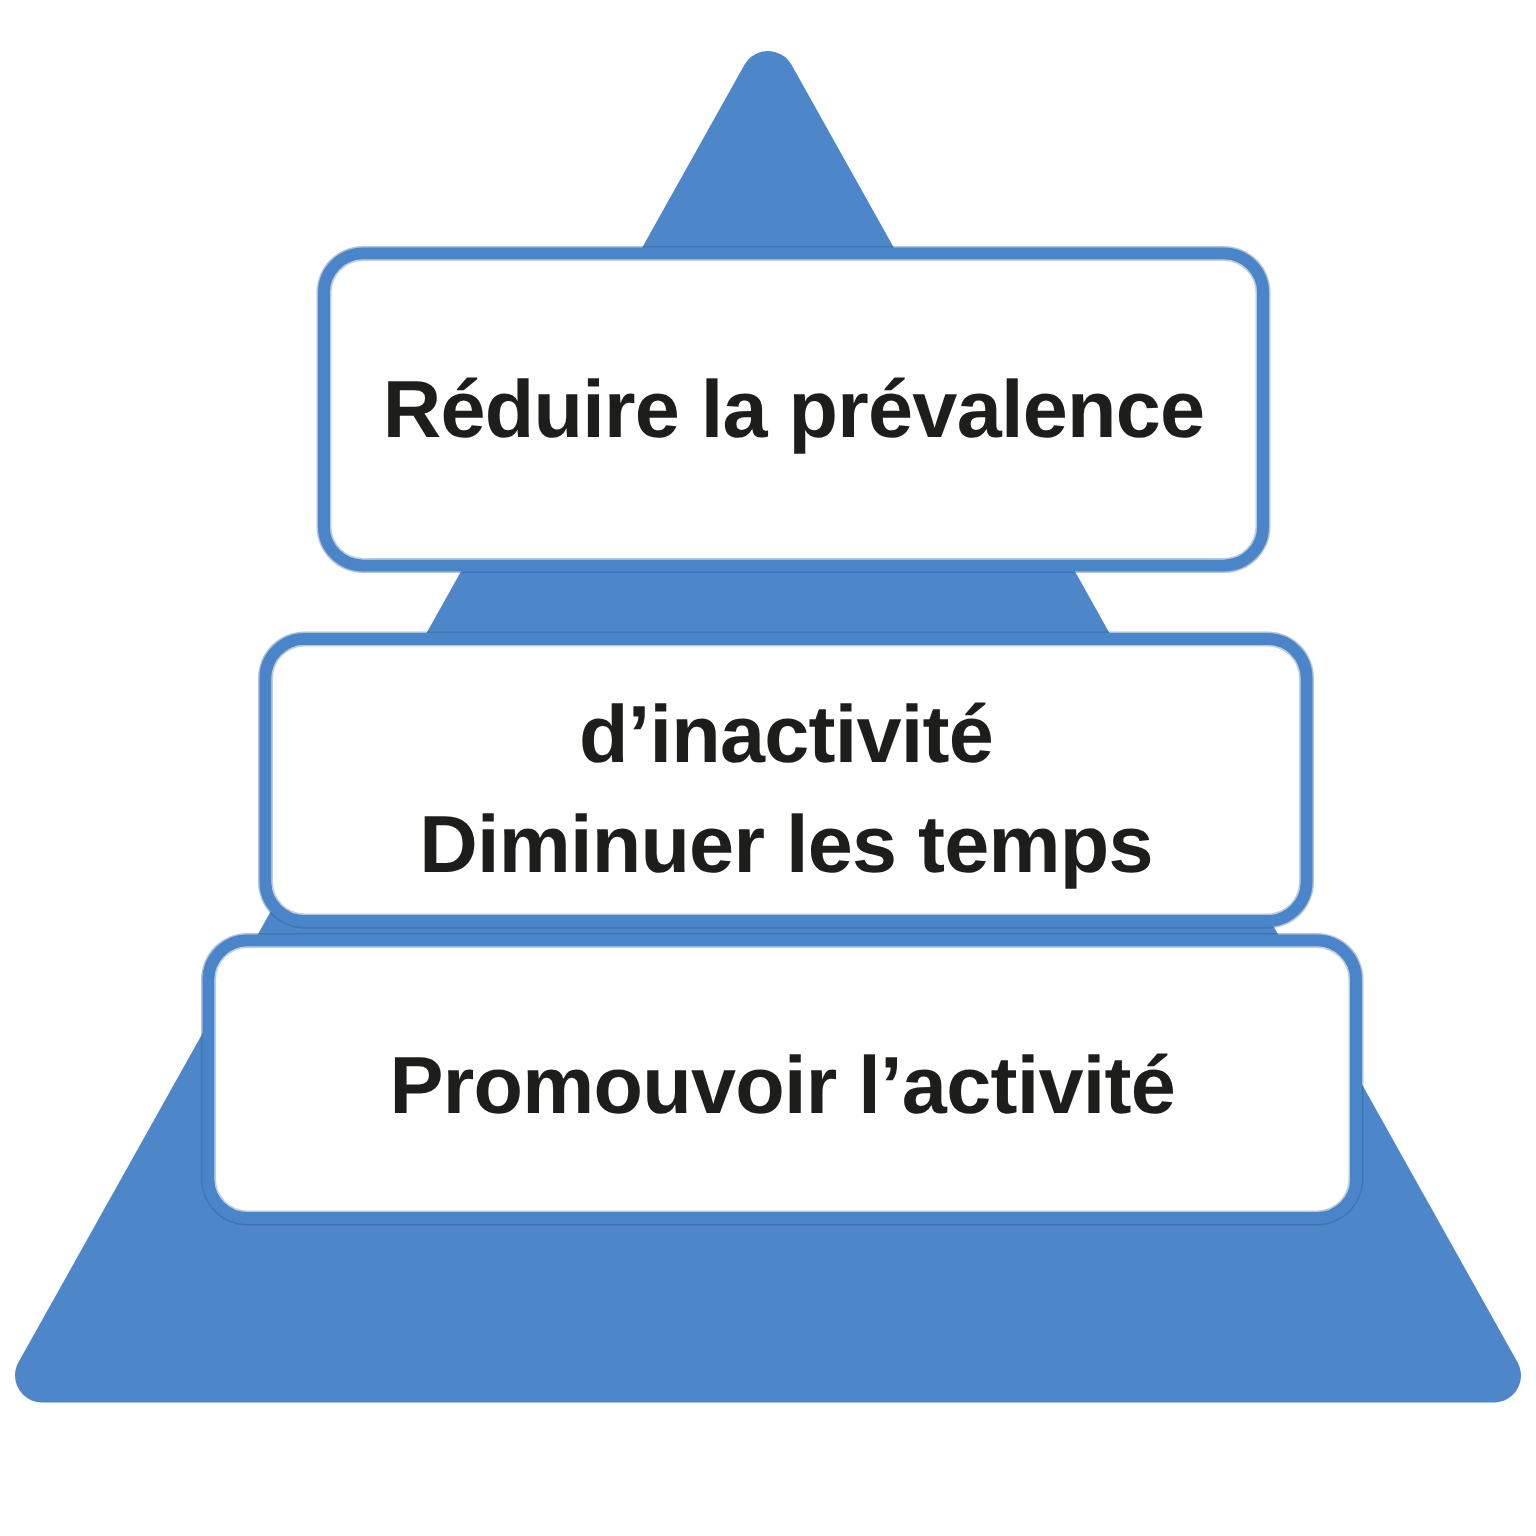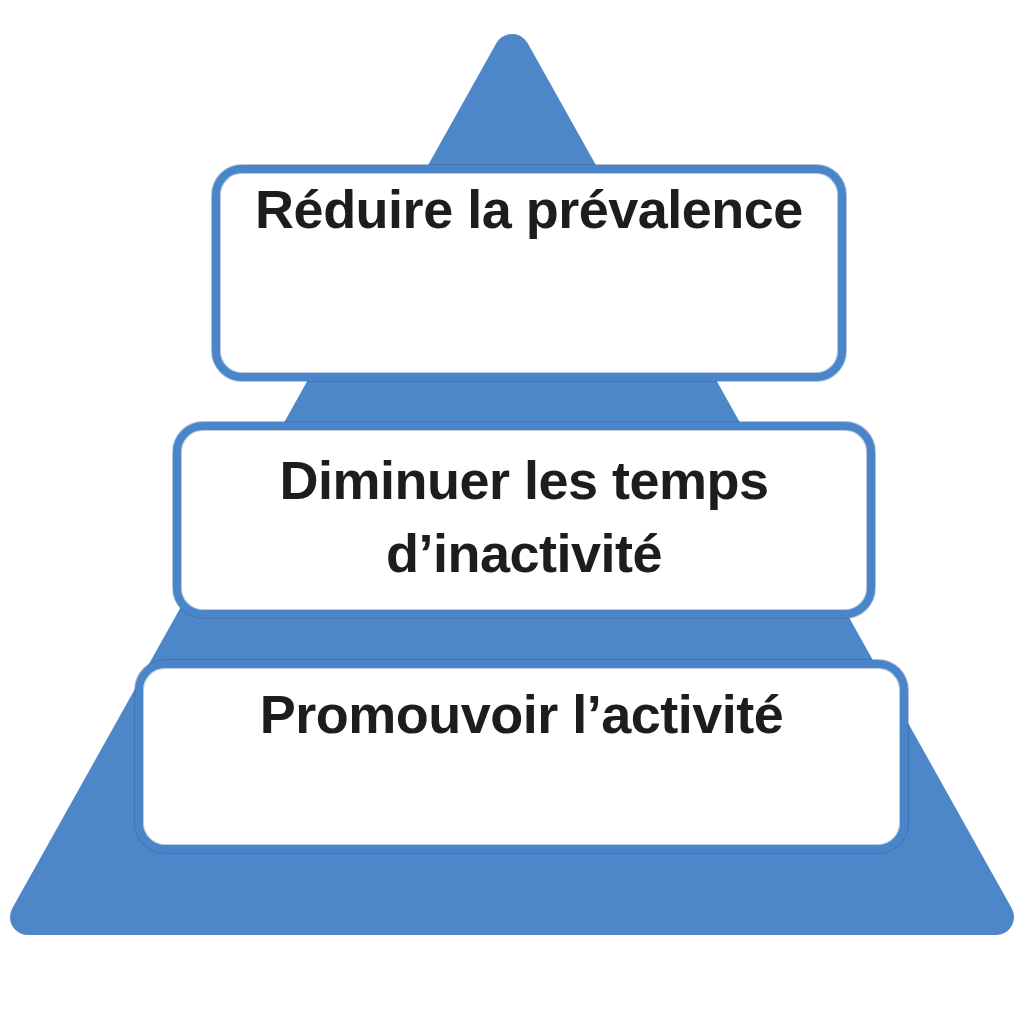--- a/index.html
+++ b/index.html
@@ -32,50 +32,51 @@
   .goal-box {
     position: absolute;
     background: var(--box-fill);
     border: 8px solid var(--box-border);
     border-radius: 30px;
     box-shadow: 0 0 0 1px rgba(42, 82, 132, 0.35),
                 inset 0 0 0 1px rgba(42, 82, 132, 0.30);
     display: flex;
     flex-direction: column;
     align-items: center;
+    justify-content: center;
     text-align: center;
   }
   .goal-box .line {
     display: block;
     white-space: nowrap;
     font-weight: 700;
     font-size: 54px;
     line-height: 73px;
     letter-spacing: -0.5px;
     color: var(--text-color);
   }
   .box-top    { left: 212px; top: 165px; width: 634px; height: 216px; }
   .box-middle { left: 173px; top: 422px; width: 702px; height: 196px; padding-top: 14px; }
-  .box-bottom { left: 135px; top: 660px; width: 773px; height: 193px; padding-top: 10px; }
+  .box-bottom { left: 135px; top: 623px; width: 773px; height: 193px; padding-top: 10px; }
 </style>
 </head>
 <body>
 
 <div class="canvas">
 
   <svg class="pyramid-svg" viewBox="0 0 1024 1024" aria-hidden="true">
     <path d="M512 52 L996 917 L28 917 Z"></path>
   </svg>
 
   <div class="goal-box box-top">
     <span class="line">Réduire la prévalence</span>
   </div>
 
   <div class="goal-box box-middle">
+    <span class="line">d’inactivité</span>
     <span class="line">Diminuer les temps</span>
-    <span class="line">d’inactivité</span>
   </div>
 
   <div class="goal-box box-bottom">
     <span class="line">Promouvoir l’activité</span>
   </div>
 
 </div>
 
 </body></html>

